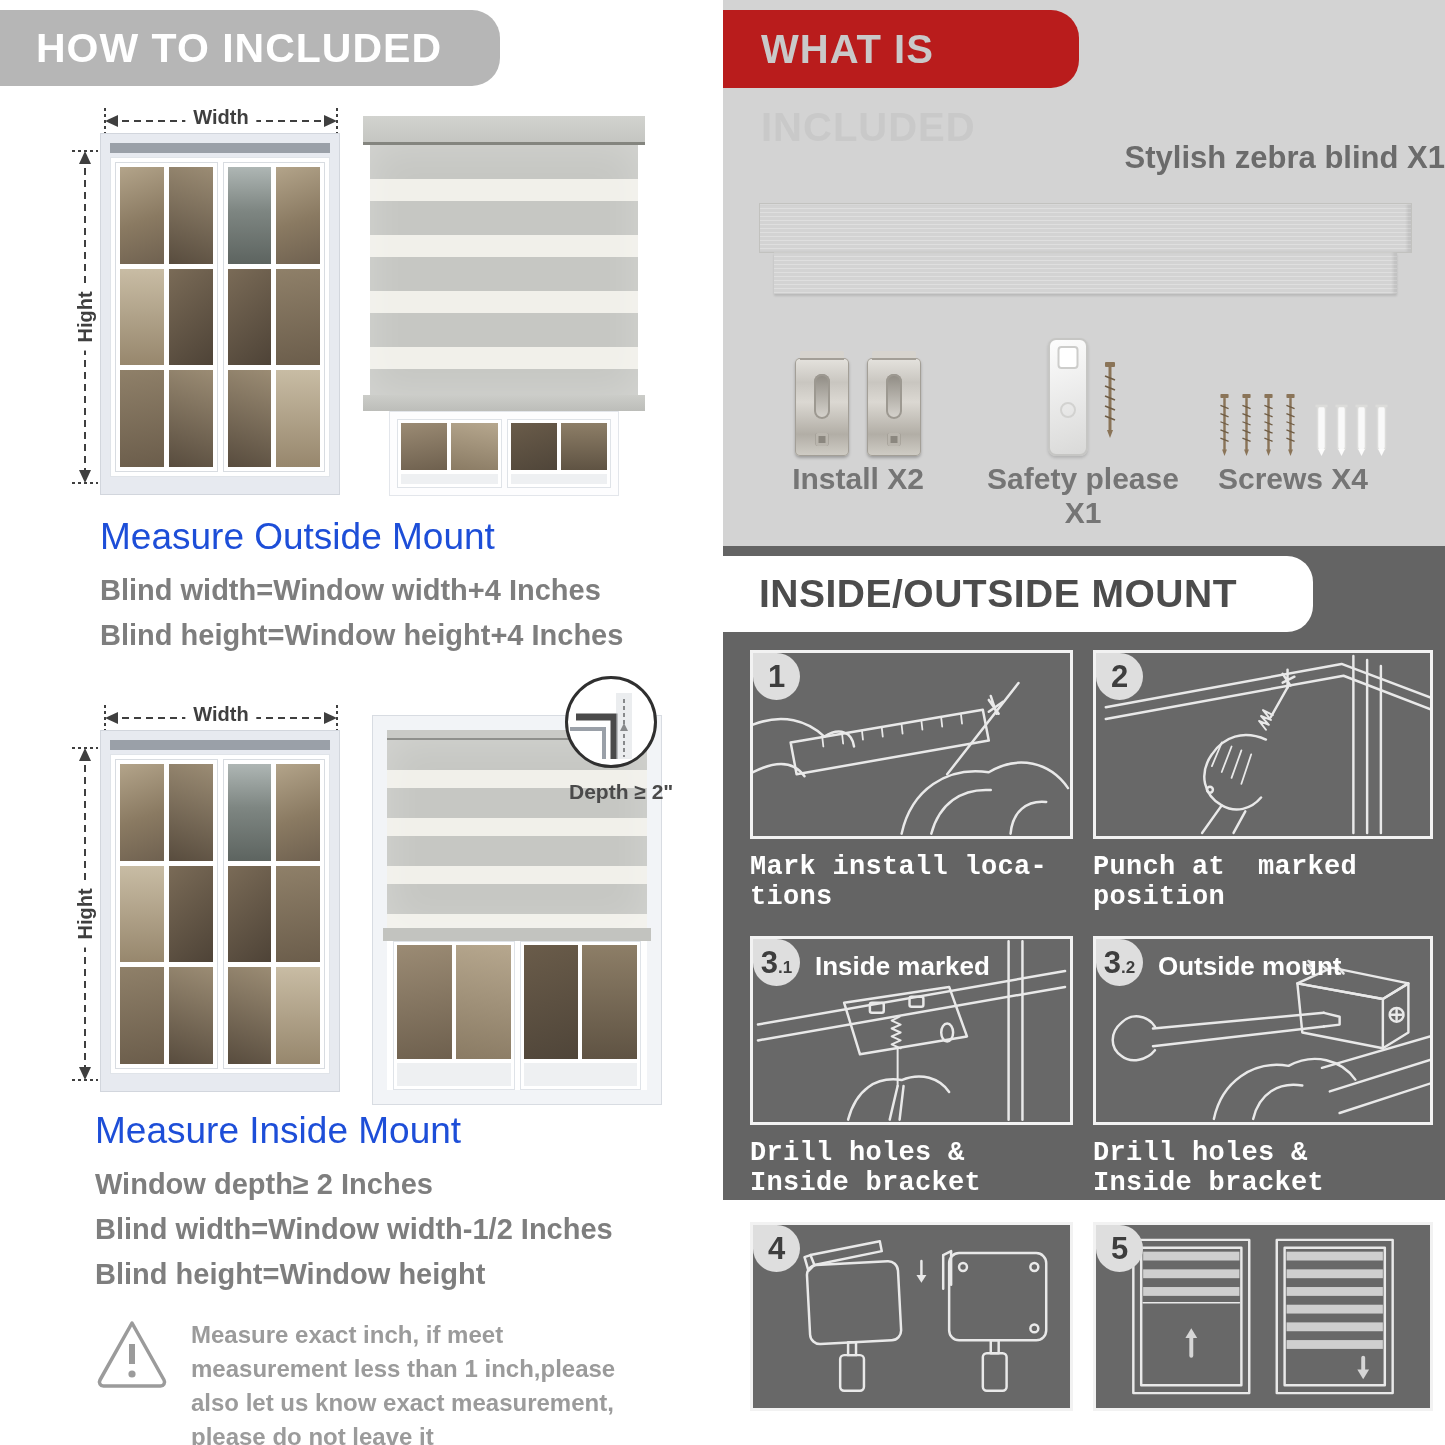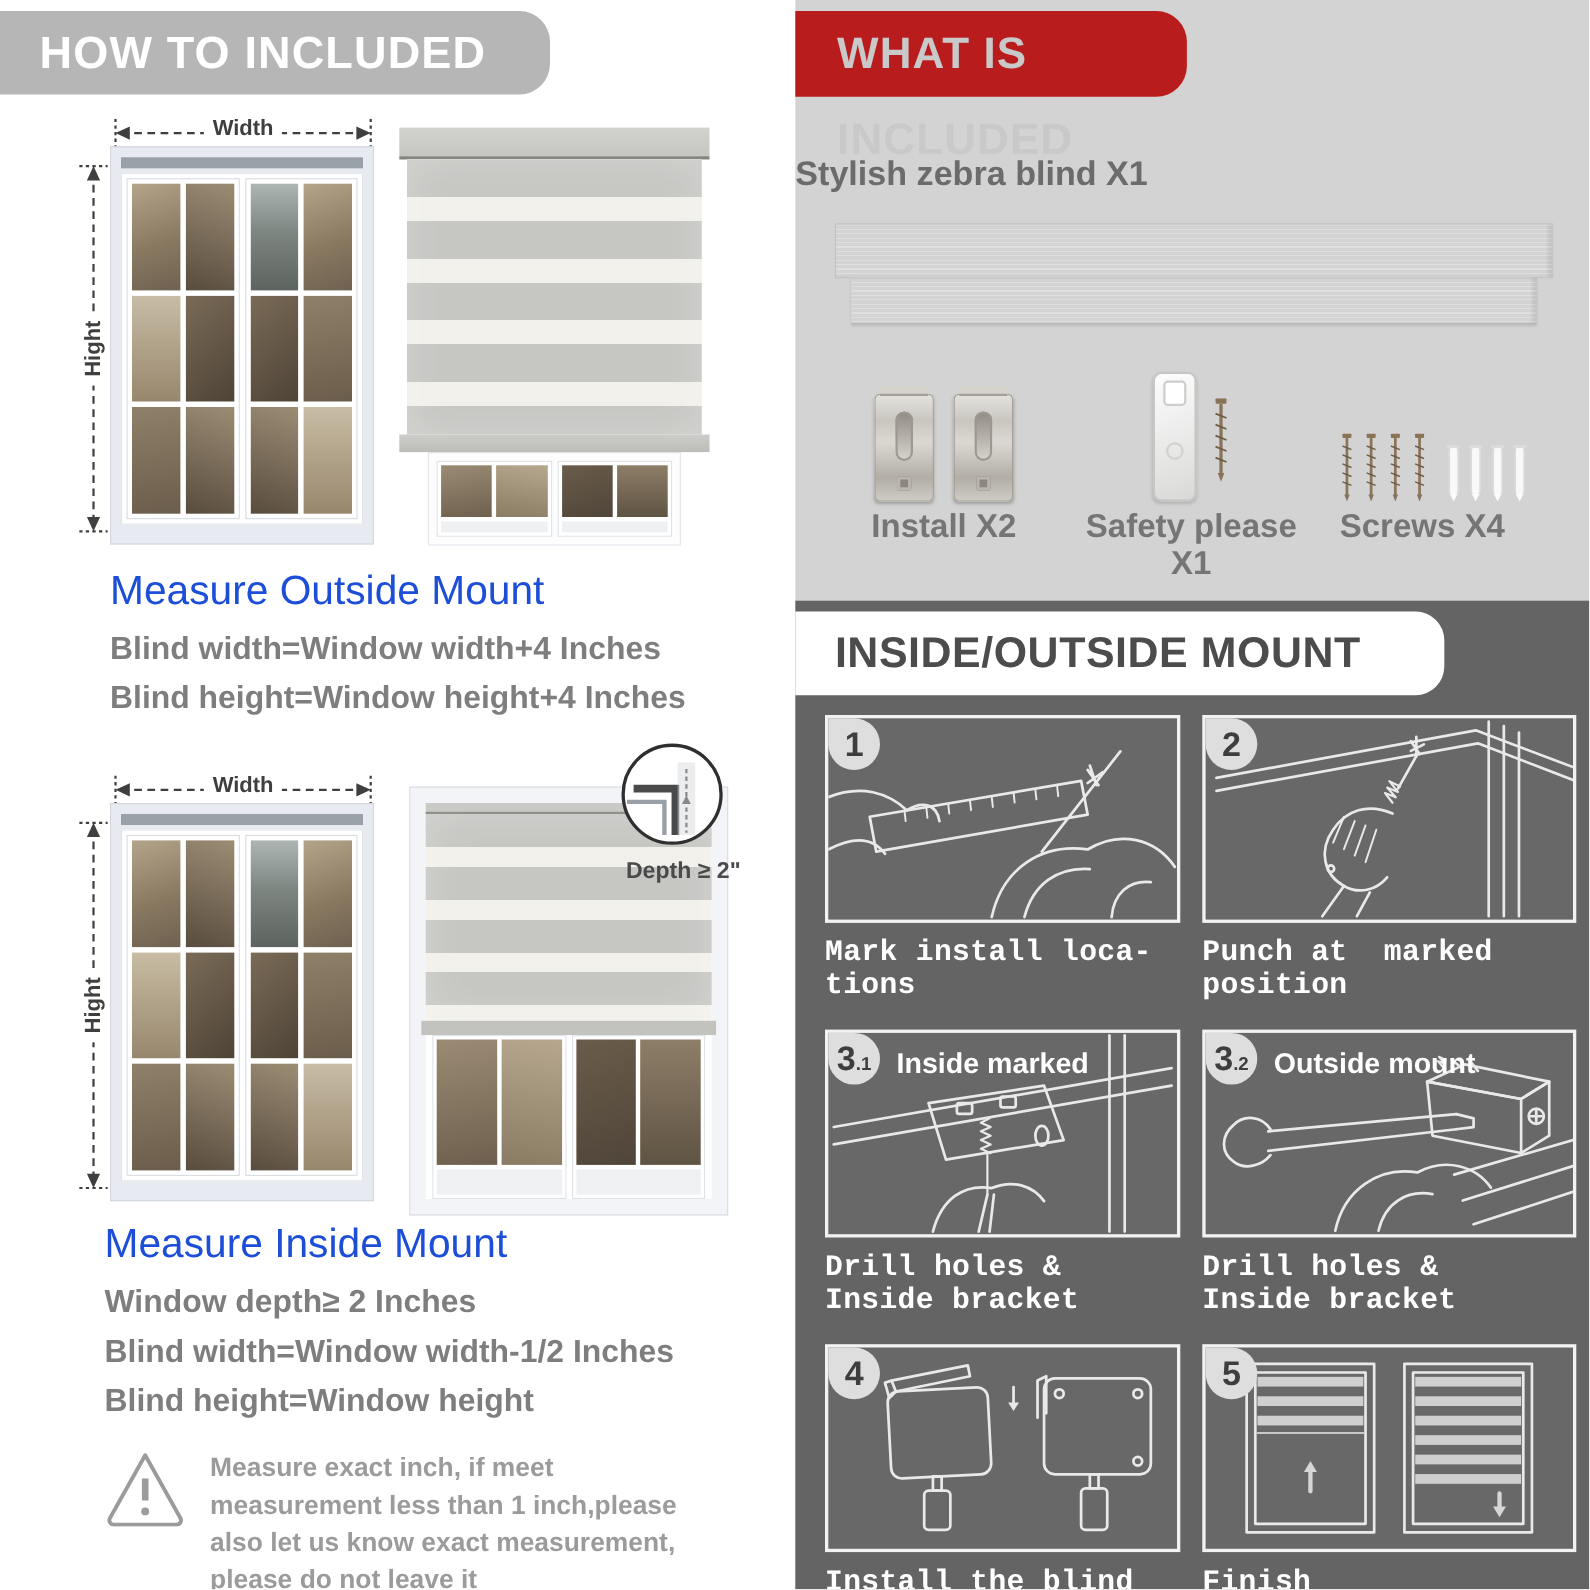--- a/index.html
+++ b/index.html
@@ -61,21 +61,21 @@
   .mtitle{font-size:37px;font-weight:normal;color:#1d4ed8;margin:0 0 10px 0;}
   .mline{font-size:29px;font-weight:bold;color:#7e7e7e;line-height:45px;margin:0;}
   .txtblock{position:absolute;}
   .warnrow{position:absolute;left:95px;top:1318px;display:flex;gap:22px;width:560px;}
   .warntext{font-size:24px;font-weight:bold;color:#9b9b9b;line-height:34px;width:440px;}
   
   .rp-top{position:absolute;left:723px;top:0;width:722px;height:546px;background:#d3d3d3;}
   .rp-top-header{position:absolute;left:0;top:10px;width:356px;height:78px;background:#b91c1c;
                  border-radius:0 28px 28px 0;color:#c9c9c9;font-size:40px;font-weight:bold;
                  line-height:78px;padding-left:38px;letter-spacing:1px;box-sizing:border-box;}
-  .product-title{position:absolute;left:0;top:140px;width:100%;text-align:left;
+  .product-title{position:absolute;left:0;top:140px;width:100%;text-align:right;
                  font-size:31px;font-weight:bold;color:#6b6b6b;}
   .bar-top{position:absolute;left:36px;top:203px;right:33px;height:48px;
            background:linear-gradient(180deg,#dcdcd9,#cfcfcc 55%,#d7d7d4);
            border:1px solid #c2c2bf;box-shadow:inset -4px 0 3px rgba(0,0,0,.08);}
   .bar-low{position:absolute;left:51px;top:252px;right:48px;height:42px;
            background:linear-gradient(180deg,#cfcfcc,#c6c6c3);
            box-shadow:inset -4px 0 3px rgba(0,0,0,.08),0 2px 2px rgba(0,0,0,.12);}
   .texture{background-image:repeating-linear-gradient(180deg,rgba(255,255,255,.28) 0 1px,rgba(0,0,0,0) 1px 4px);}
   .itmcell{position:absolute;top:334px;height:122px;display:flex;align-items:flex-end;justify-content:center;}
   .itm1{left:20px;width:230px;gap:18px;}
@@ -91,21 +91,21 @@
                    width:16px;height:46%;background:linear-gradient(180deg,#8f8b83,#d8d5cf);
                    border-radius:8px;box-shadow:inset 0 0 0 2px #9d9991;}
   .bracket::after{content:"";position:absolute;left:50%;bottom:10%;transform:translateX(-50%);
                   width:13px;height:13px;background:#8b877f;border-radius:2px;box-shadow:inset 0 0 0 3px #bab6ae;}
   .sdev{width:36px;height:114px;border:2px solid #c6c6c4;border-radius:8px;position:relative;
         background:linear-gradient(160deg,rgba(255,255,255,.95),rgba(222,222,220,.55));box-shadow:0 2px 3px rgba(0,0,0,.15);}
   .sdev::before{content:"";position:absolute;top:6px;left:50%;transform:translateX(-50%);
                 width:17px;height:19px;border:2px solid #cdcdcb;border-radius:4px;background:rgba(255,255,255,.95);}
   .sdev::after{content:"";position:absolute;bottom:36px;left:50%;transform:translateX(-50%);
                width:12px;height:12px;border:2px solid #d2d2d0;border-radius:50%;}
-  .rp-bot{position:absolute;left:723px;top:546px;width:722px;height:899px;background:#646464;}
+  .rp-bot{position:absolute;left:723px;top:546px;width:722px;height:654px;background:#646464;}
   .rp-bot-header{position:absolute;left:0;top:10px;width:590px;height:76px;background:#ffffff;
                  border-radius:0 26px 26px 0;color:#4c4c4c;font-size:39px;font-weight:bold;
                  line-height:76px;padding-left:36px;letter-spacing:.5px;box-sizing:border-box;}
   .steps{position:absolute;left:27px;top:104px;width:683px;}
   .srow{display:flex;gap:20px;margin-bottom:24px;}
   .scell1{width:323px;}
   .scell2{width:340px;}
   .spanel{position:relative;height:183px;border:3px solid #f2f2f2;background:#686868;box-sizing:content-box;}
   .spanel svg{position:absolute;left:0;top:0;width:100%;height:100%;}
   .badge{position:absolute;top:0;left:0;width:47px;height:47px;background:#dedede;

